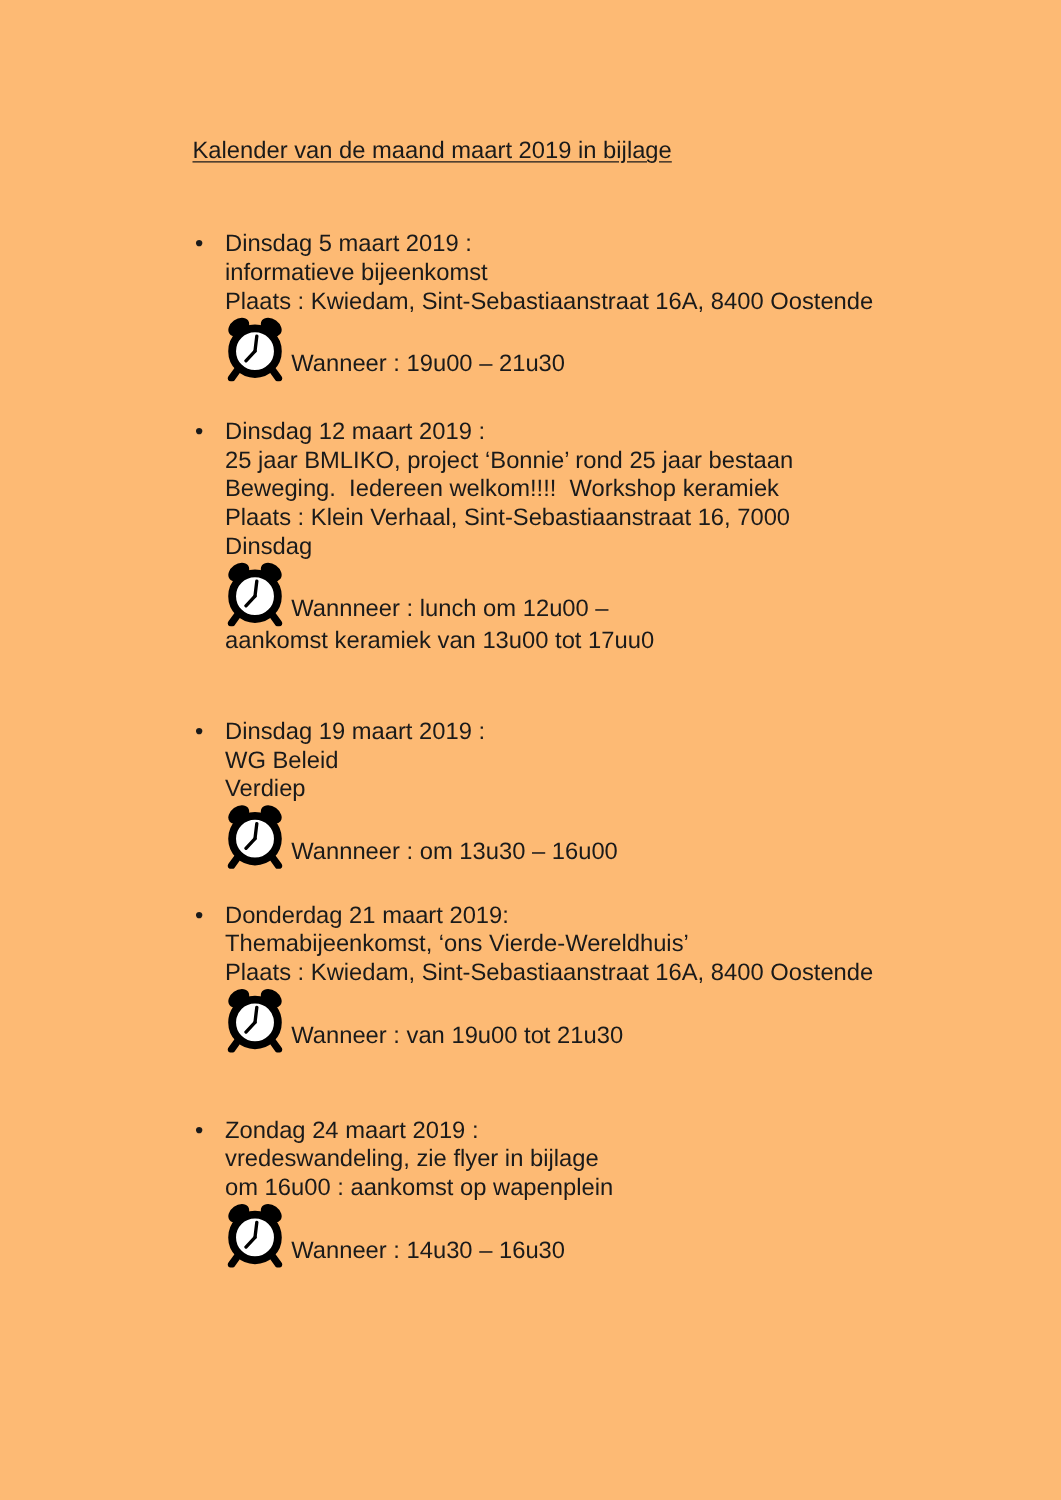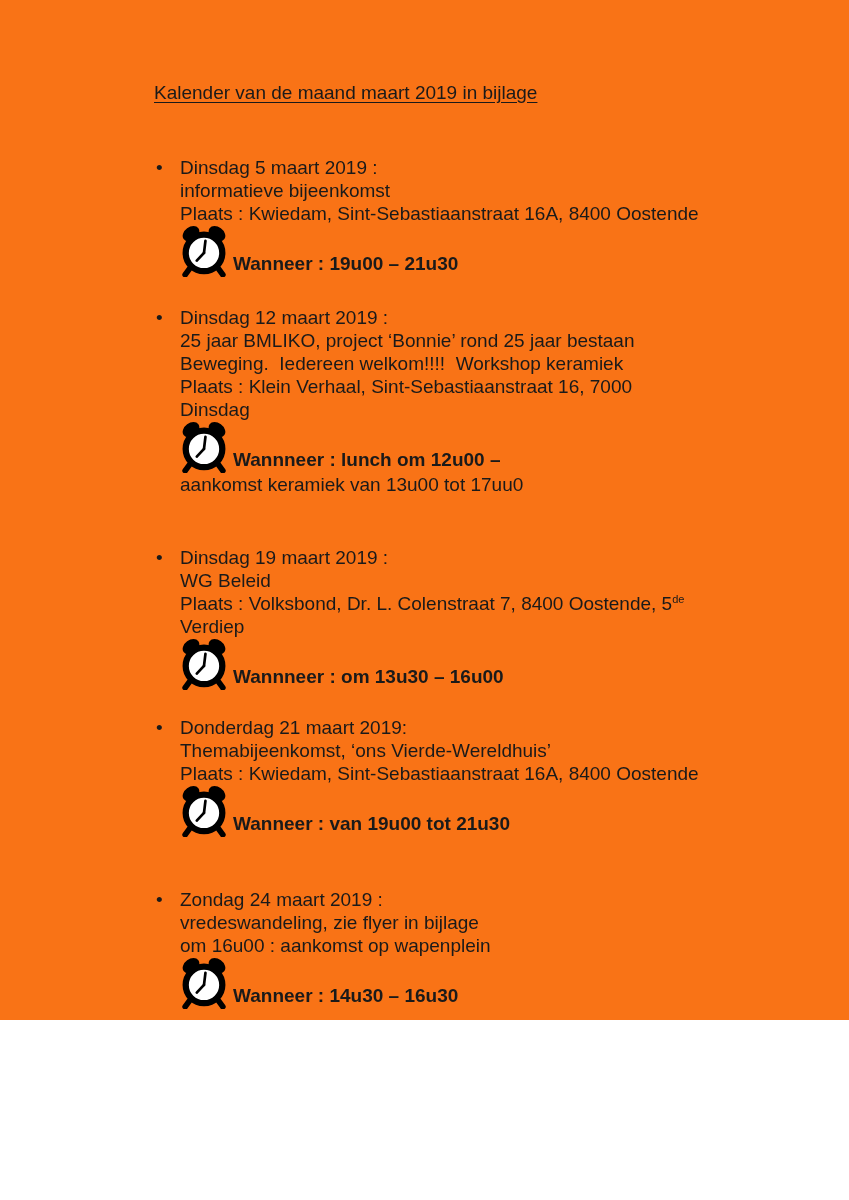--- a/index.html
+++ b/index.html
@@ -3,28 +3,28 @@
 <meta charset="utf-8">
 <style>
   html, body {
     margin: 0;
     padding: 0;
     background: #ffffff;
   }
   .page {
     position: relative;
     width: 849px;
-    height: 1020px;
-    background: #f97316;
+    height: 1200px;
+    background: #fdba74;
     font-family: "Liberation Sans", "DejaVu Sans", sans-serif;
     font-size: 19px;
     line-height: 23px;
     color: #1a1a1a;
     box-sizing: border-box;
-    padding: 81px 90px 0 154px;
+    padding: 109px 90px 0 154px;
     overflow: hidden;
   }
   .title {
     font-size: 19px;
     font-weight: normal;
     margin: 0;
     text-decoration: underline;
     text-underline-offset: 3px;
     white-space: pre-wrap;
   }
@@ -59,21 +59,20 @@
     height: 52px;
   }
   .clock {
     width: 48px;
     height: 52px;
     flex: 0 0 auto;
   }
   .when {
     margin-left: 5px;
     padding-bottom: 2px;
-    font-weight: bold;
   }
 </style>
 </head>
 <body>
 
 <div class="page">
   <h1 class="title">Kalender van de maand maart 2019 in bijlage</h1>
   <div id="events">
   <div class="event">
     <span class="bullet">•</span>
@@ -121,21 +120,20 @@
     <div class="after">
           <div class="line"><span>aankomst keramiek van 13u00 tot 17uu0</span></div>
         </div>
   </div>
 
   <div class="event">
     <span class="bullet">•</span>
     <div class="heading"><span class="u">Dinsdag 19 maart 2019 :</span><span></span></div>
     <div class="lines">
           <div class="line"><span>WG Beleid</span></div>
-          <div class="line"><span>Plaats : Volksbond, Dr. L. Colenstraat 7, 8400 Oostende, 5</span><sup>de</sup></div>
           <div class="line"><span>Verdiep</span></div>
         </div>
     <div class="clock-row">
       <svg class="clock" viewBox="0 0 48 54" xmlns="http://www.w3.org/2000/svg">
         <ellipse cx="10.5" cy="9" rx="9.5" ry="6.8" transform="rotate(-36 10.5 9)" fill="#000"></ellipse>
         <ellipse cx="37.5" cy="9" rx="9.5" ry="6.8" transform="rotate(36 37.5 9)" fill="#000"></ellipse>
         <line x1="10" y1="44" x2="4.5" y2="51.5" stroke="#000" stroke-width="6" stroke-linecap="round"></line>
         <line x1="38" y1="44" x2="43.5" y2="51.5" stroke="#000" stroke-width="6" stroke-linecap="round"></line>
         <circle cx="24" cy="29" r="19" fill="#fff" stroke="#000" stroke-width="6.5"></circle>
         <line x1="24" y1="29" x2="25.5" y2="16.5" stroke="#000" stroke-width="2.8" stroke-linecap="round"></line>

